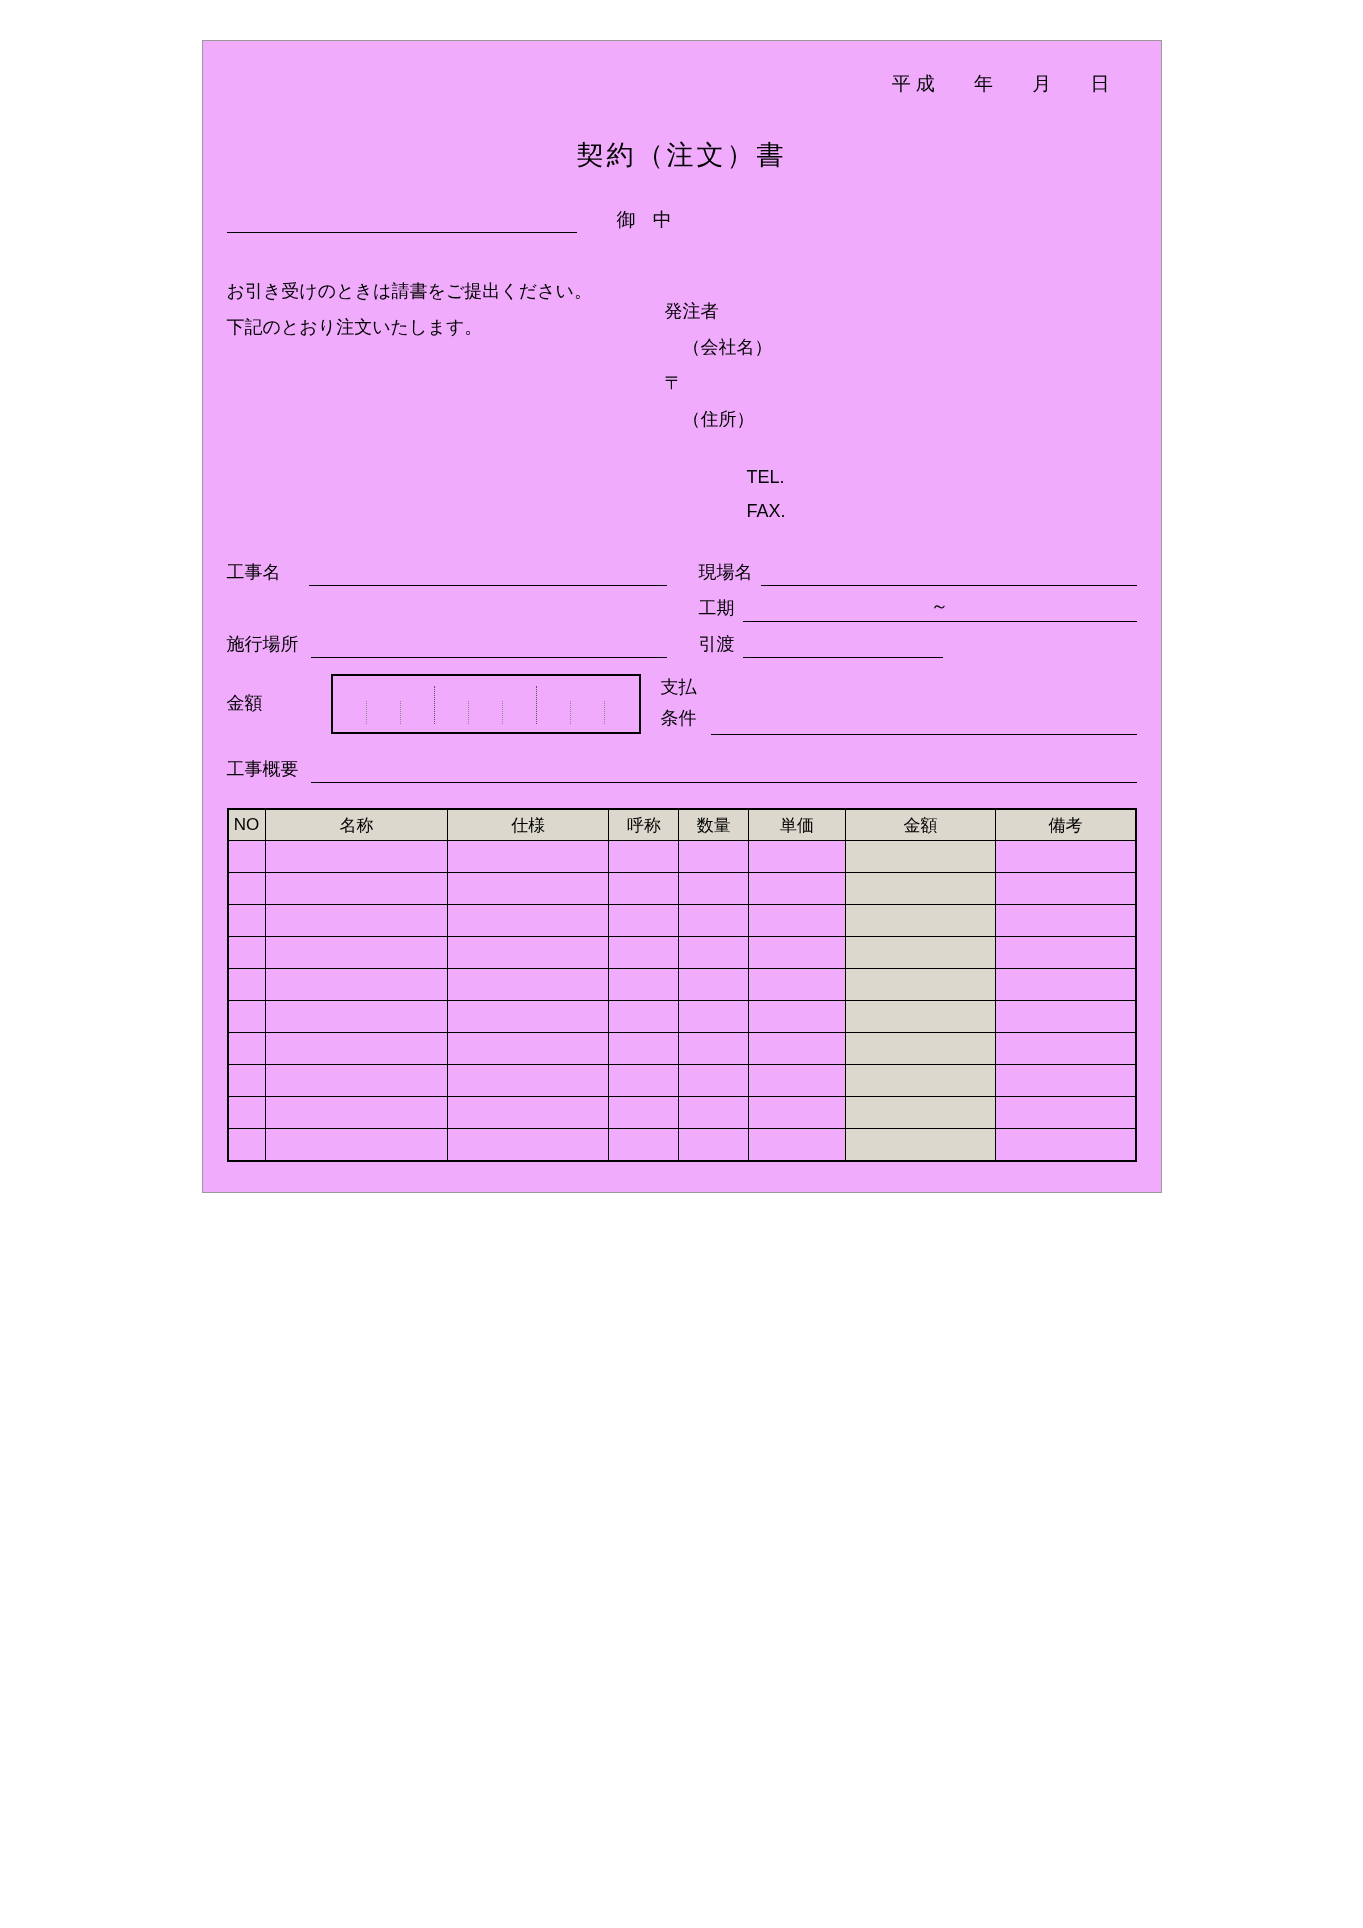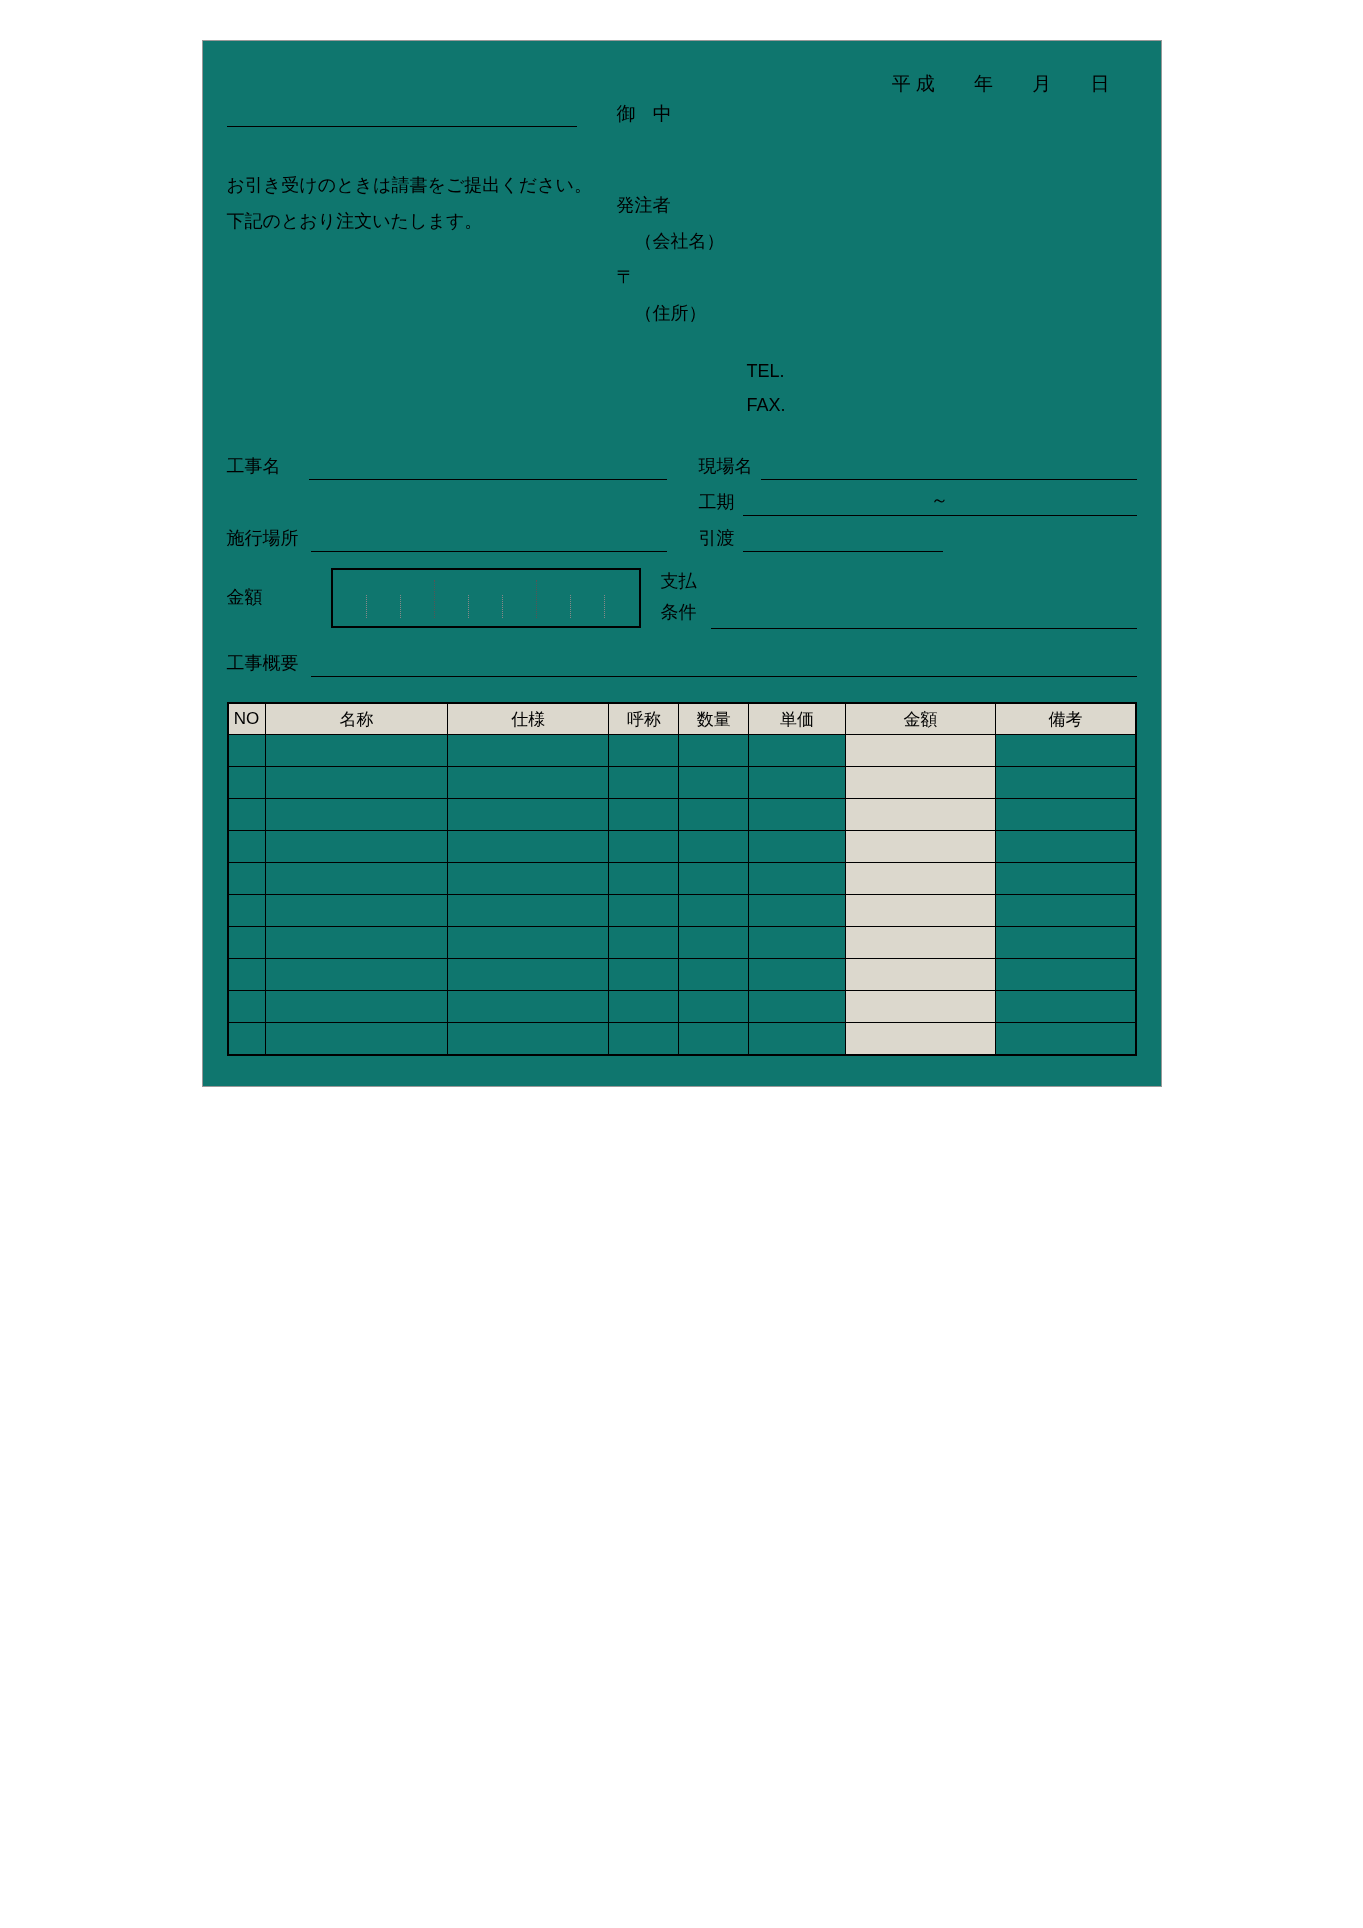--- a/index.html
+++ b/index.html
@@ -9,21 +9,21 @@
       background: #fff;
       font-family: "Hiragino Sans", "Meiryo", sans-serif;
       font-size: 18px;
       color: #000;
     }
     .page {
       width: 960px;
       margin: 0 auto;
       border: 1px solid #999;
       padding: 30px 24px 30px 24px;
-      background: #0f766e;
+      background: #f0abfc;
     }
     .date-row {
       text-align: right;
       padding-right: 10px;
       letter-spacing: 5px;
       font-size: 19px;
     }
     .date-row span { margin: 0 12px; }
     .title {
       text-align: center;
@@ -44,21 +44,21 @@
       margin-bottom: 40px;
     }
     .onchu-line {
       border-bottom: 1.5px solid #000;
       width: 350px;
       height: 30px;
       margin-right: 10px;
     }
     .onchu-label { font-size: 19px; letter-spacing: 6px; }
     .notice { line-height: 2.0; font-size: 18px; }
-    .orderer { line-height: 2.0; font-size: 18px; padding-top: 60px; }
+    .orderer { line-height: 2.0; font-size: 18px; padding-top: 60px; margin-left: 48px; }
     .orderer-indent { padding-left: 18px; }
     .telfax {
       padding-left: 130px;
       line-height: 1.9;
       margin-top: 23px;
       font-size: 18px;
     }
     .fields {
       margin-top: 30px;
     }
@@ -166,20 +166,21 @@
 
 <div class="page">
 
   <div class="date-row">
     <span>平成</span>
     <span>年</span>
     <span>月</span>
     <span>日</span>
   </div>
 
+  <div class="title">契約（注文）書</div>
 
   <div class="top-area">
     <div class="left-col">
       <div class="onchu">
         <div class="onchu-line"></div>
       </div>
       <div class="notice">
         <div>お引き受けのときは請書をご提出ください。</div>
         <div>下記のとおり注文いたします。</div>
       </div>

